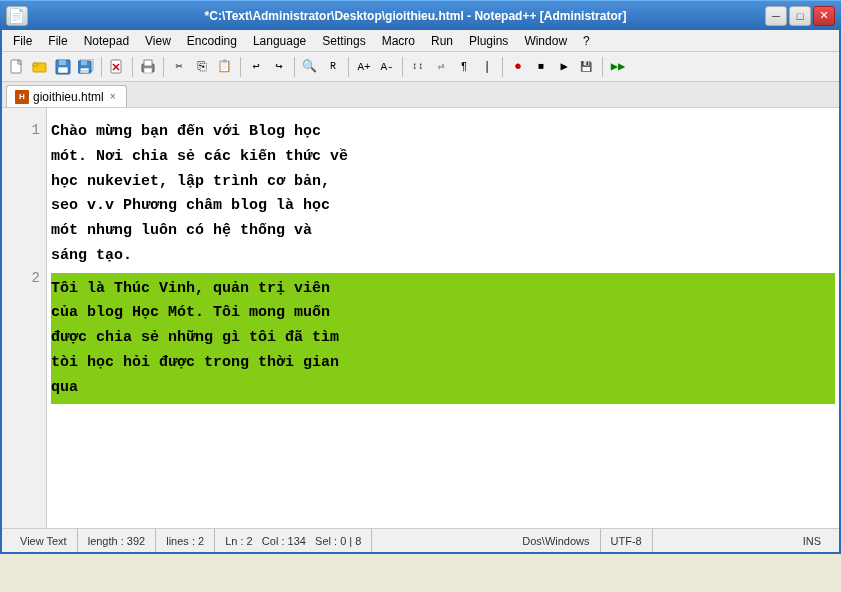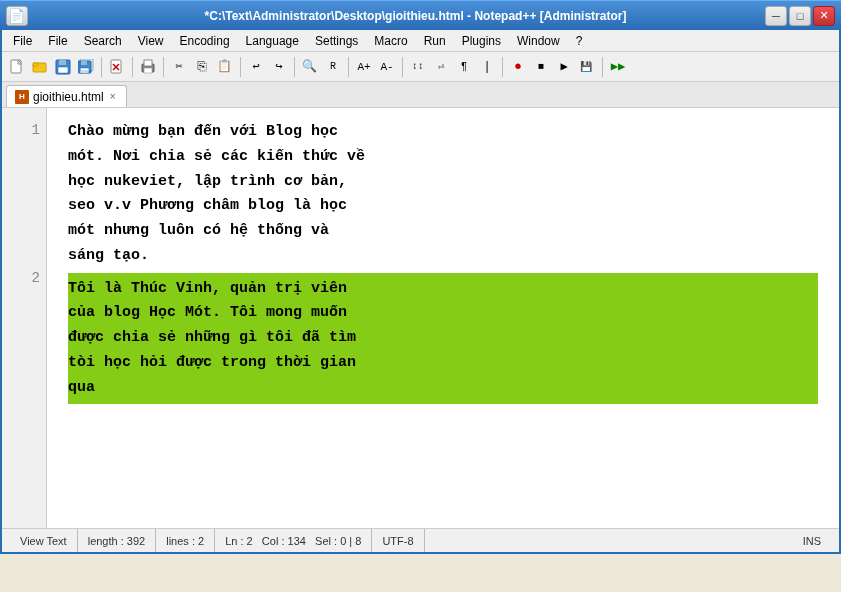--- a/index.html
+++ b/index.html
@@ -160,21 +160,21 @@
       min-width: 45px;
       line-height: 1.6;
     }
     .line-number {
       display: block;
       height: 28px;
       line-height: 28px;
     }
     .editor-content {
       flex: 1;
-      padding: 8px 21px;
+      padding: 8px 4px;
       font-family: 'Courier New', Courier, monospace;
       font-size: 14px;
       overflow: auto;
     }
     .line-block {
       padding: 4px 0;
     }
     .line-block-selected {
       background: #84cc16;
     }
@@ -233,21 +233,21 @@
     <div class="title-btn maximize">□</div>
     <div class="title-btn close">✕</div>
   </div>
 </div>
 
 <div class="window-frame">
 
   <div class="menu-bar">
     <div class="menu-item">File</div>
     <div class="menu-item">File</div>
-    <div class="menu-item">Search</div>
+    <div class="menu-item">Notepad</div>
     <div class="menu-item">View</div>
     <div class="menu-item">Encoding</div>
     <div class="menu-item">Language</div>
     <div class="menu-item">Settings</div>
     <div class="menu-item">Macro</div>
     <div class="menu-item">Run</div>
     <div class="menu-item">Plugins</div>
     <div class="menu-item">Window</div>
     <div class="menu-item">?</div>
   </div>
@@ -354,20 +354,23 @@
     </div>
     <div class="status-segment">
       <span>length :</span>&nbsp;<span>392</span>
     </div>
     <div class="status-segment">
       <span>lines :</span>&nbsp;<span>2</span>
     </div>
     <div class="status-segment">
       <span>Ln :</span>&nbsp;<span>2</span>&nbsp;&nbsp;&nbsp;<span>Col :</span>&nbsp;<span>134</span>&nbsp;&nbsp;&nbsp;<span>Sel :</span>&nbsp;<span>0 | 8</span>
     </div>
+    <div class="status-segment" style="margin-left:auto;">
+      <span>Dos\Windows</span>
+    </div>
     <div class="status-segment">
       <span>UTF-8</span>
     </div>
     <div class="status-segment" style="border-right:none;">
       <span>INS</span>
     </div>
   </div>
 </div>
 
 </body></html>

